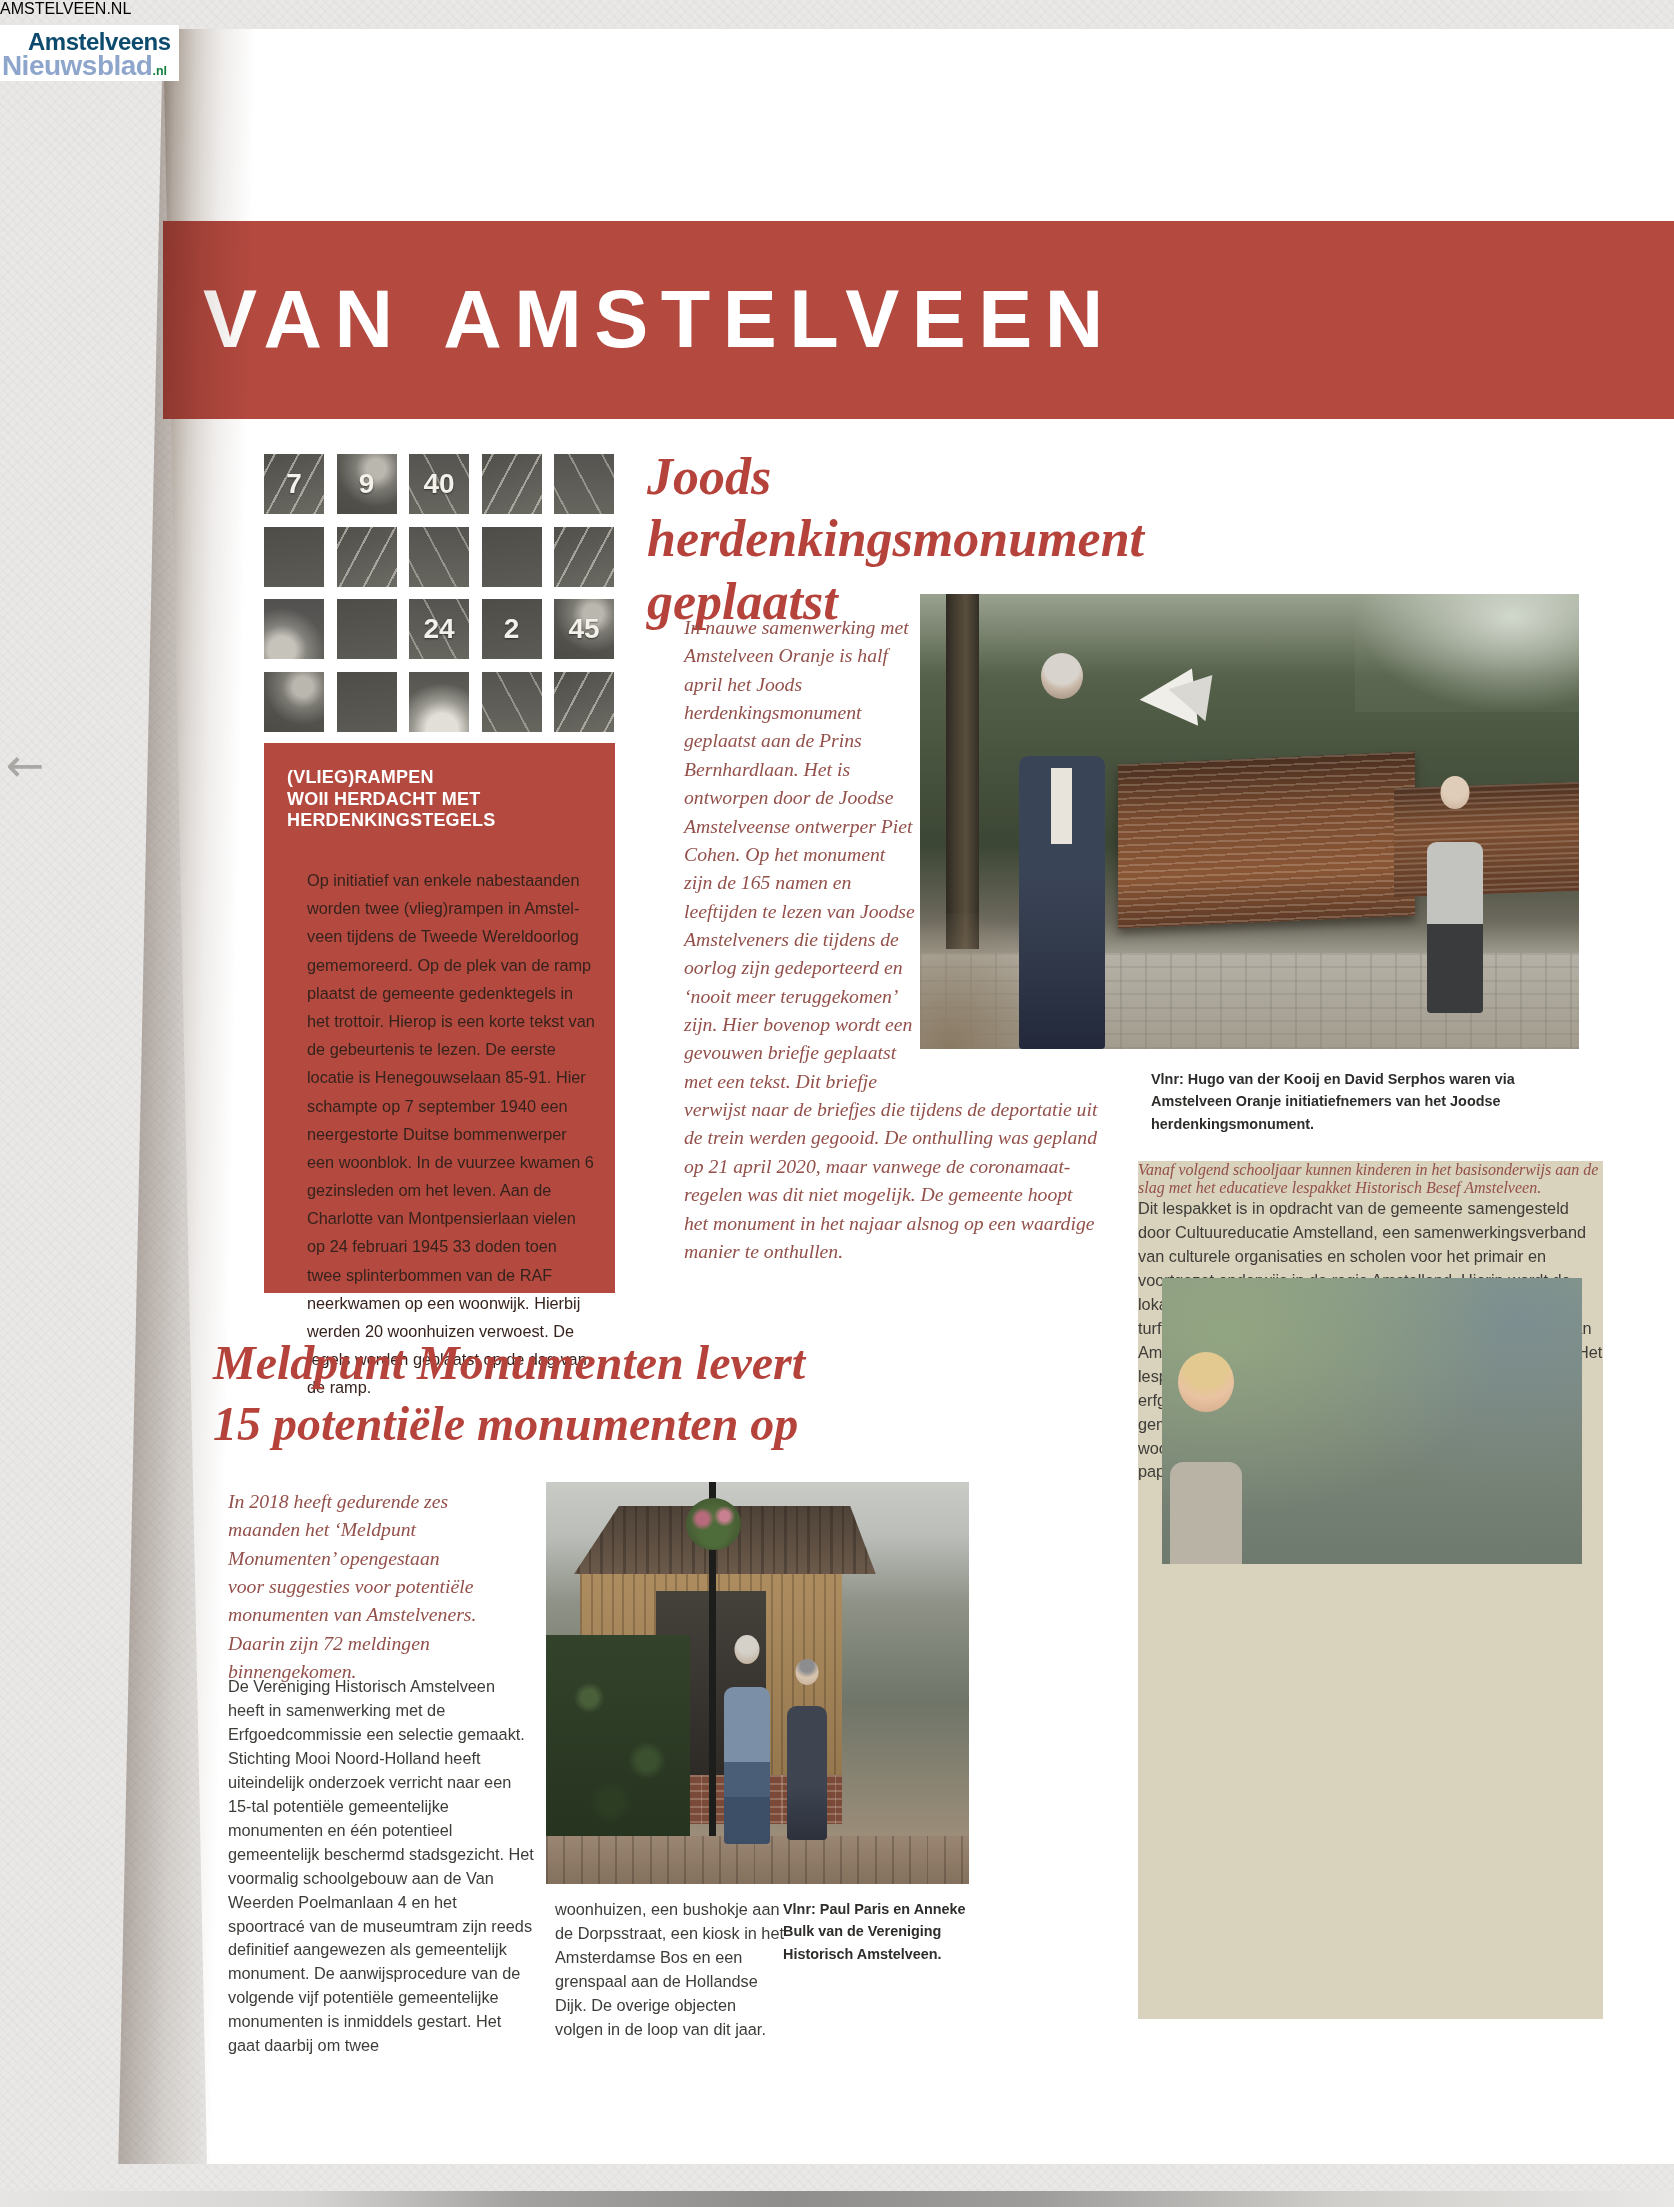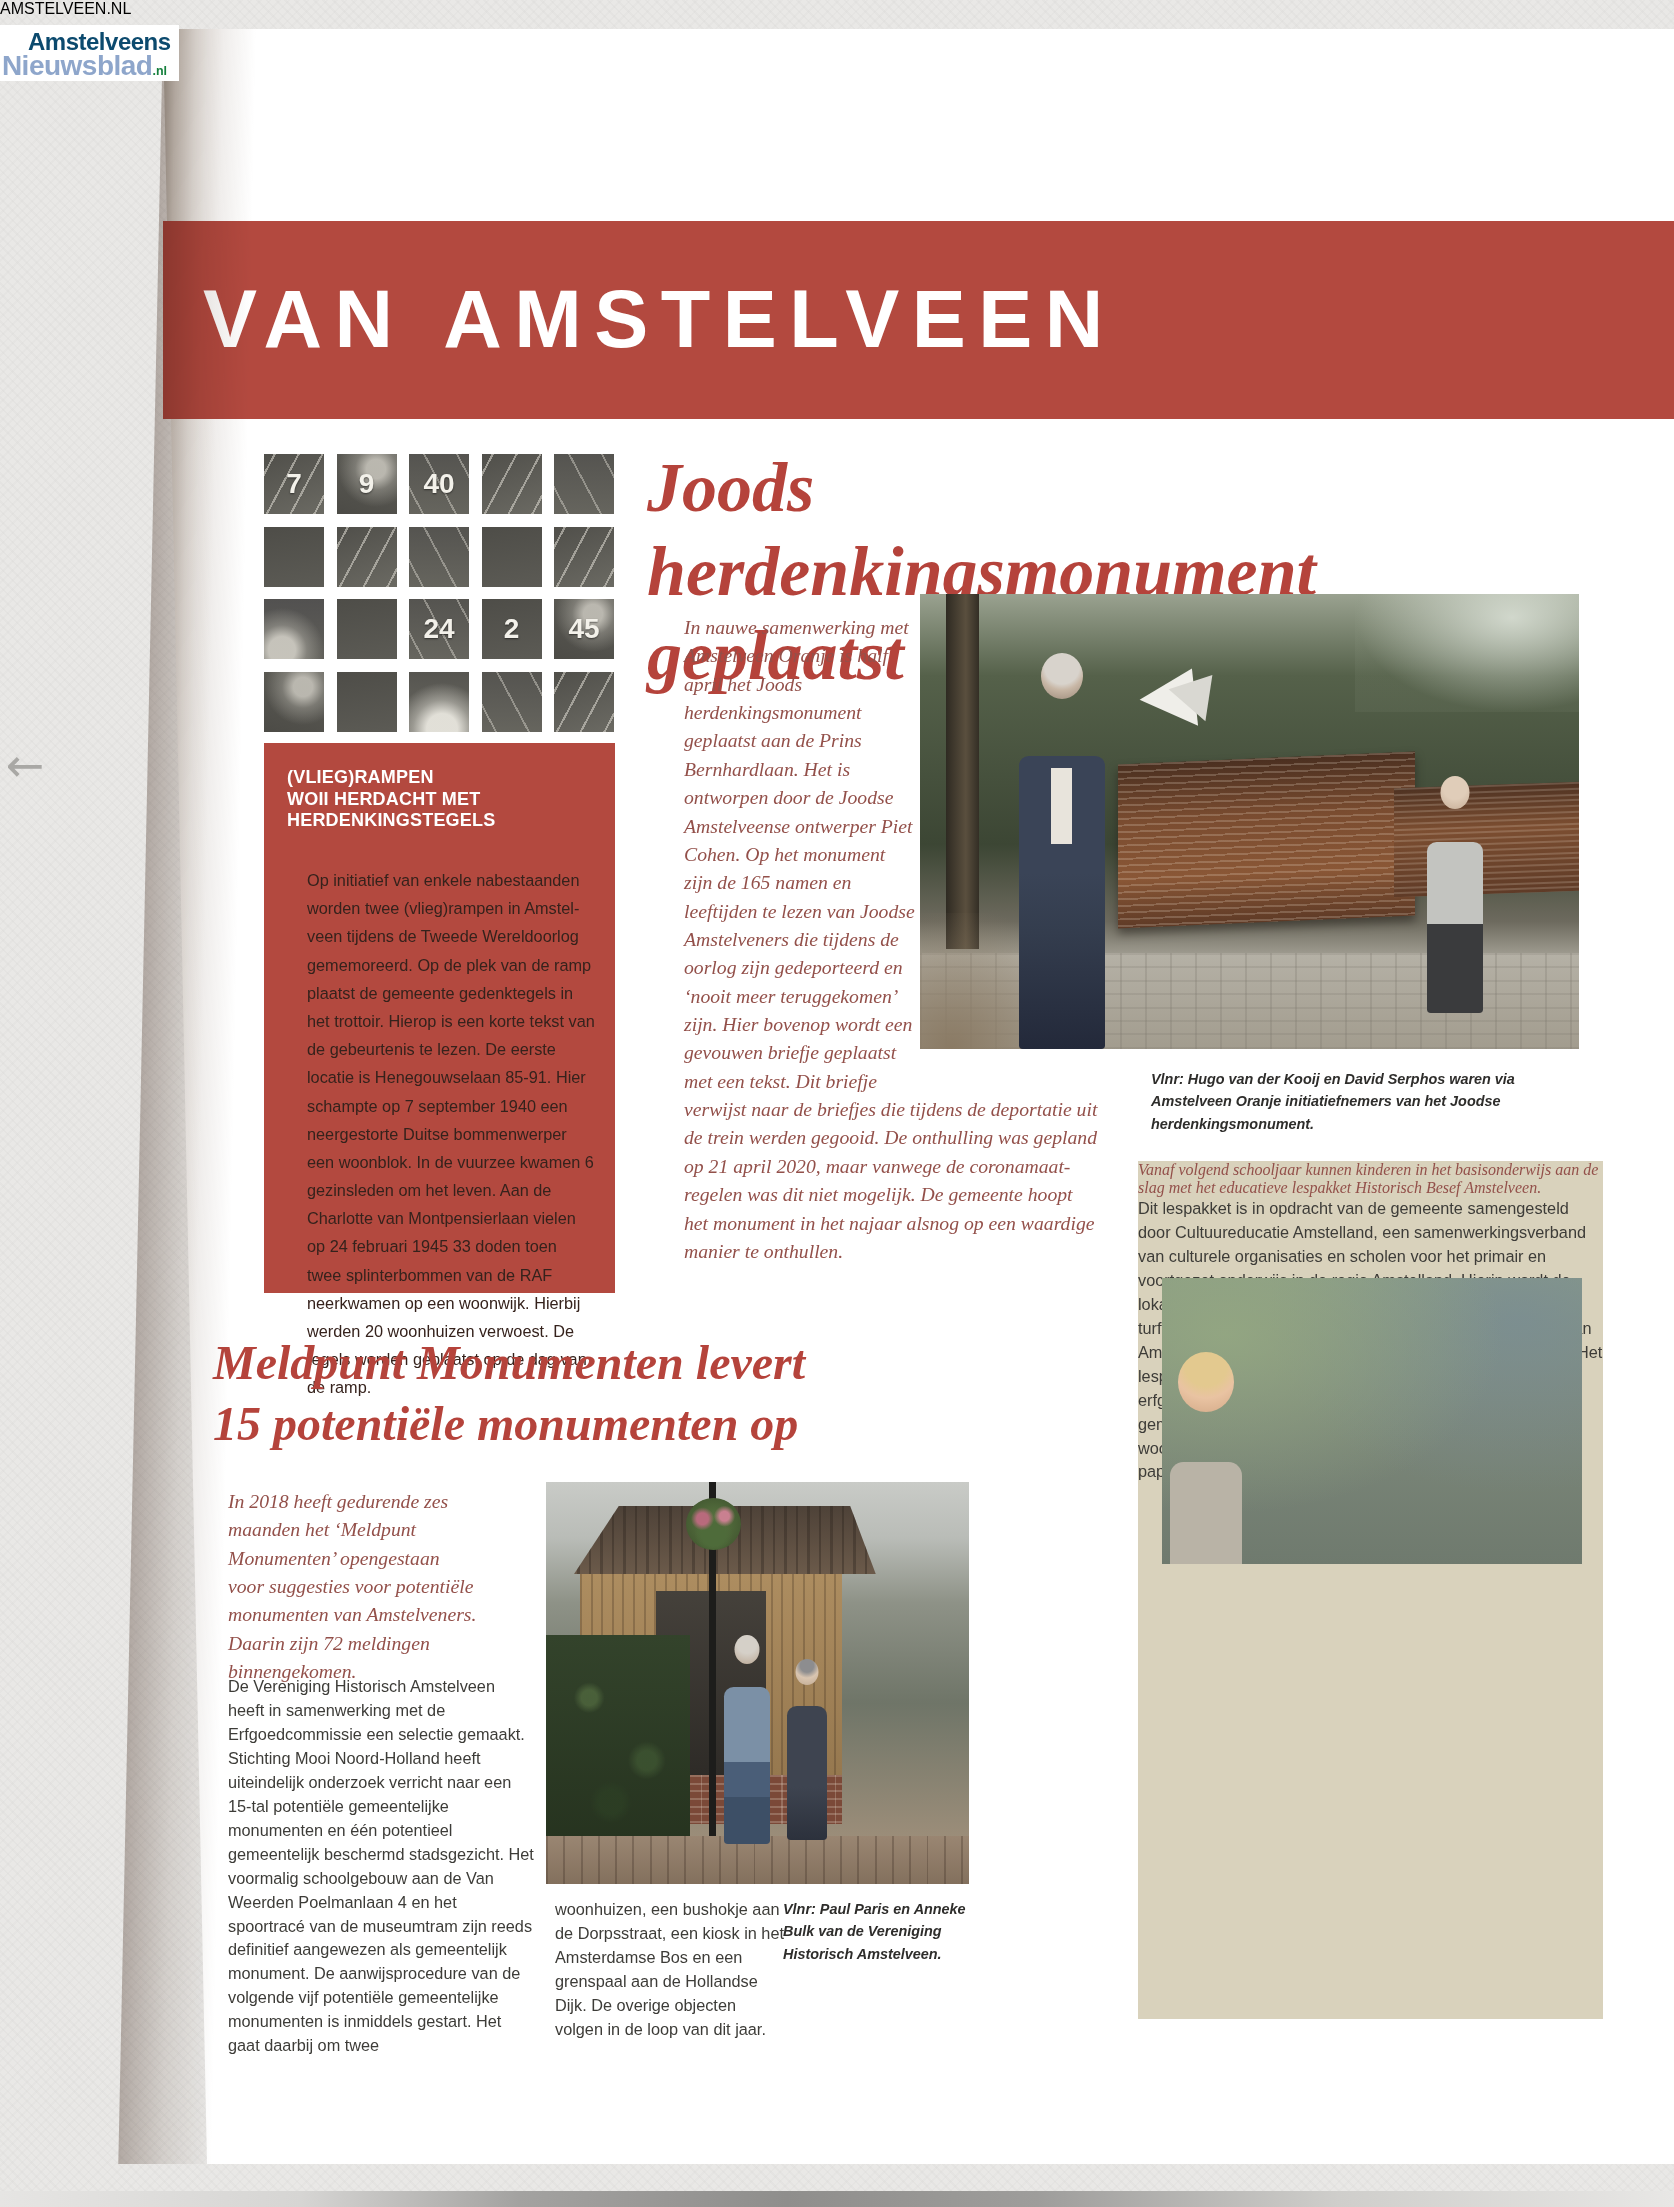--- a/index.html
+++ b/index.html
@@ -67,21 +67,21 @@
   .memorial-box{left:264px;top:743px;width:351px;height:550px;background:#b3493f;}
   .memorial-heading{position:absolute;left:23px;top:24px;width:312px;color:#ffffff;font-weight:bold;
     font-size:18px;line-height:1.2;letter-spacing:0.2px;}
   .memorial-heading span{display:block;}
   .memorial-body{position:absolute;left:43px;top:123px;width:288px;color:#35221c;
     font-size:16.3px;line-height:1.73;}
 
   
   .headline{font-family:"Liberation Serif",serif;font-style:italic;font-weight:bold;color:#b5433b;}
   .headline span{display:block;}
-  .headline-1{left:647px;top:446px;font-size:70px;line-height:1.2;width:615px;}
+  .headline-1{left:647px;top:446px;font-size:52px;line-height:1.2;width:615px;}
   .lead-text{font-family:"Liberation Serif",serif;font-style:italic;color:#93504a;}
   .lead-1{left:684px;top:613px;width:415px;font-size:19.7px;line-height:1.44;}
   .lead-1 .photo-spacer{float:right;width:184px;height:463px;}
 
   .photo-frame{overflow:hidden;position:absolute;}
   .photo-1{left:920px;top:594px;width:659px;height:455px;background:linear-gradient(180deg,#9aa290 0%,#55614a 18%,#3c4634 55%,#6d6a5e 72%,#b2aea3 82%,#a59f92 100%);}
   .p1-sky{position:absolute;right:0;top:0;width:34%;height:26%;background:radial-gradient(ellipse at 70% 20%,rgba(222,228,218,0.85),rgba(150,160,140,0.1) 70%);}
   .p1-trunk{position:absolute;left:4%;top:0;width:5%;height:78%;background:linear-gradient(90deg,#2e2a22,#5a4f3e 60%,#332e25);}
   .p1-wall-a{position:absolute;left:30%;top:36%;width:45%;height:36%;background:
       repeating-linear-gradient(180deg, rgba(236,224,208,0.22) 0 1.9px, transparent 1.9px 6.7px),
@@ -104,21 +104,21 @@
   .p1-man1 .fig-body:before{content:"";position:absolute;left:38%;top:4%;width:24%;height:26%;background:#e8e4dc;}
   .p1-man2{left:77%;top:40%;width:8.5%;height:52%;}
   .p1-man2 .fig-head{width:29px;height:33px;background:radial-gradient(circle at 50% 35%,#e0cdb9 0 11.5px,#c7ae97);}
   .p1-man2 .fig-body{height:72%;background:linear-gradient(180deg,#c3c4c0 0 48%,#3a3b3d 48%);}
   .p1-ground{position:absolute;left:0;bottom:0;width:100%;height:21%;background:
       repeating-linear-gradient(90deg, rgba(120,115,105,0.25) 0 1.9px, transparent 1.9px 25px),
       repeating-linear-gradient(180deg, rgba(120,115,105,0.2) 0 1.9px, transparent 1.9px 13.4px),
       linear-gradient(180deg,#b5b1a6,#a29c8e);}
   .p1-dirt{position:absolute;left:0;bottom:0;width:24%;height:30%;background:radial-gradient(ellipse at 20% 100%,#8a7a64,rgba(138,122,100,0) 75%);}
 
-  .caption{font-weight:bold;color:#2e2d2b;font-size:14.4px;line-height:1.55;font-style:italic;}
+  .caption{font-weight:bold;color:#2e2d2b;font-size:14.4px;line-height:1.55;}
   .caption-1{left:1151px;top:1068px;width:432px;}
 
   
   .headline-2{left:213px;top:1333px;font-size:48px;line-height:1.27;width:653px;}
   .lead-2{left:228px;top:1487px;width:250px;font-size:19.7px;line-height:1.44;}
   .body-text{color:#3d3c38;font-size:16.3px;line-height:1.47;}
   .body-2a{left:228px;top:1675px;width:307px;}
   .body-2b{left:555px;top:1898px;width:229px;}
   .caption-2{left:783px;top:1898px;width:207px;}
 

